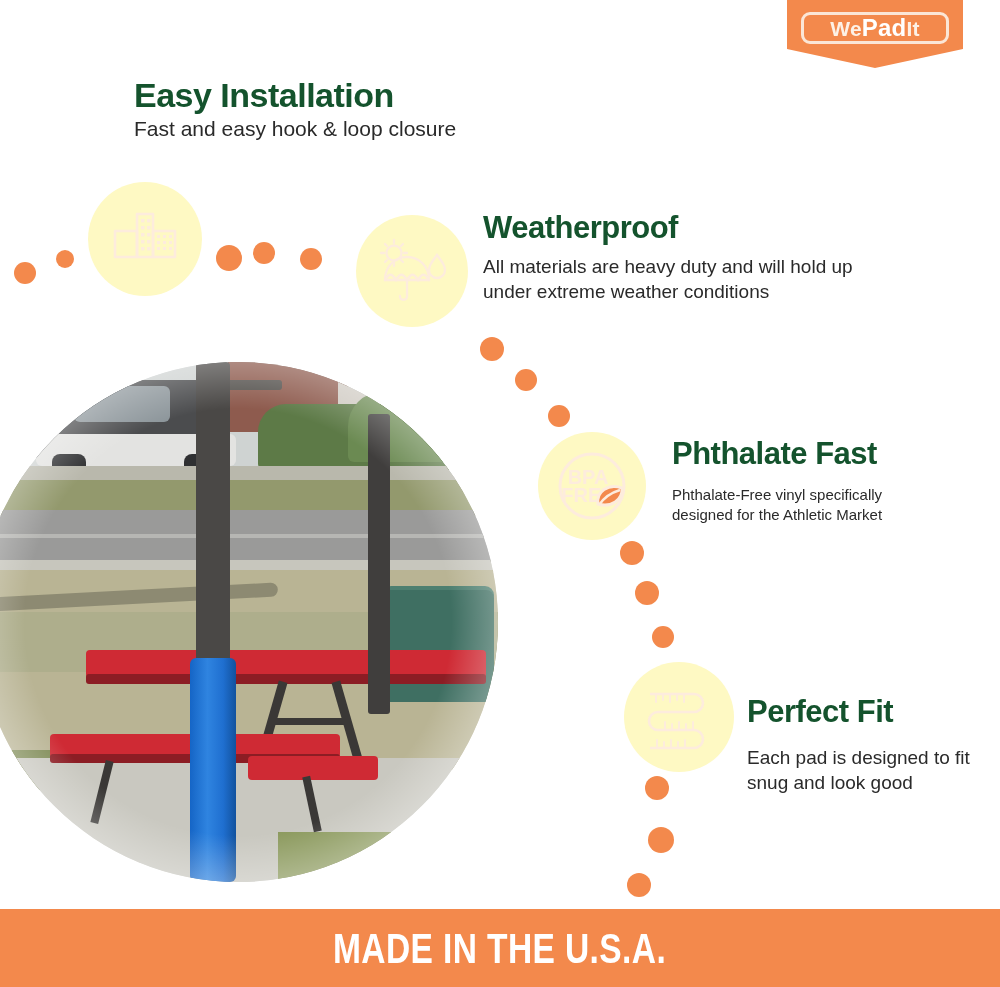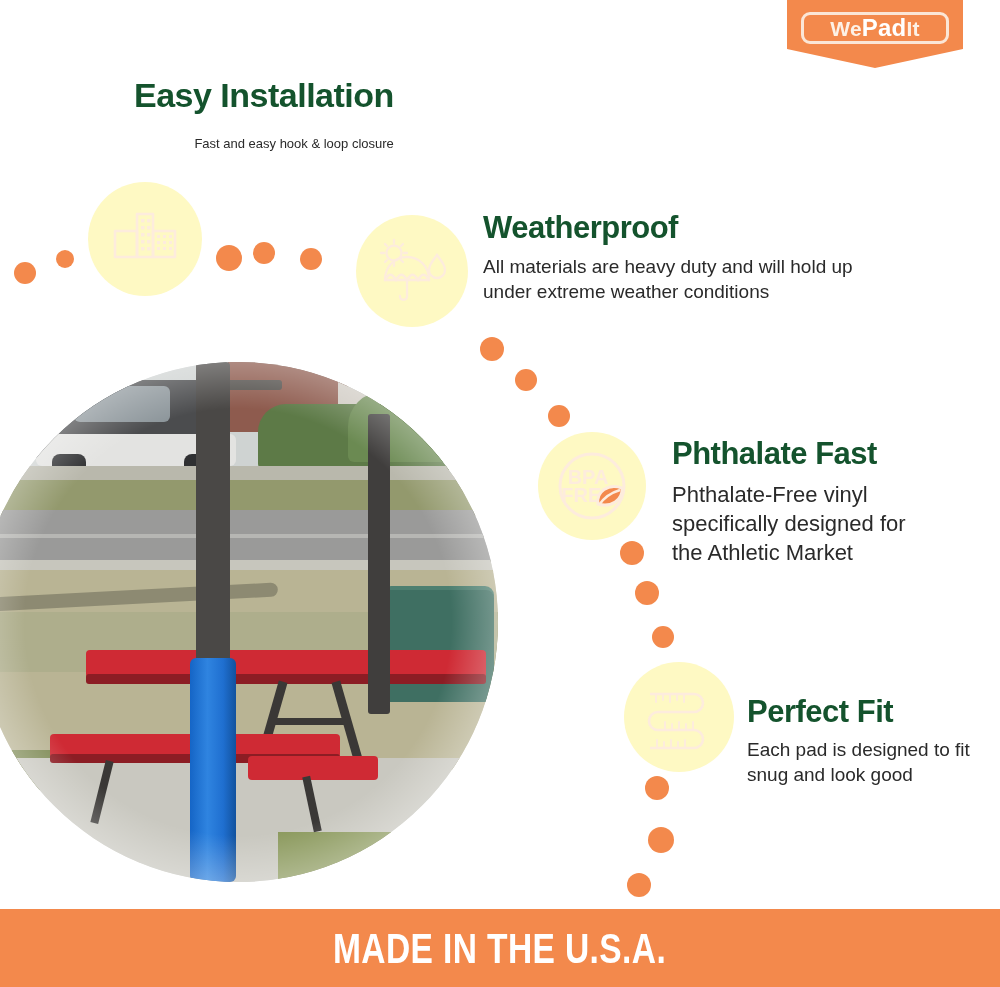--- a/index.html
+++ b/index.html
@@ -34,33 +34,33 @@
   
   .blk{position:absolute;}
   .h-title{
     font-weight:800;color:#14532d;letter-spacing:-.5px;line-height:1.05;
     white-space:nowrap;
   }
   .h-sub{color:#2a2a2a;line-height:1.34;font-weight:400;}
 
   #blk-install{left:134px;top:78px;}
   #blk-install .h-title{font-size:34px;}
-  #blk-install .h-sub{font-size:13px;margin-top:21px;text-align:right;}
+  #blk-install .h-sub{font-size:21px;margin-top:1px;text-align:right;}
 
   #blk-weather{left:483px;top:212px;}
   #blk-weather .h-title{font-size:31px;}
   #blk-weather .h-sub{font-size:19px;margin-top:9px;}
 
   #blk-phthalate{left:672px;top:438px;}
   #blk-phthalate .h-title{font-size:31px;}
-  #blk-phthalate .h-sub{font-size:22px;margin-top:9px;}
+  #blk-phthalate .h-sub{font-size:15px;margin-top:14px;}
 
   #blk-fit{left:747px;top:668px;}
   #blk-fit .h-title{font-size:31px;margin-top:28px;}
-  #blk-fit .h-sub{font-size:19px;margin-top:8px;}
+  #blk-fit .h-sub{font-size:19px;margin-top:16px;}
 
   
   .dot{position:absolute;background:#F3894C;border-radius:50%;}
 
   
   .bubble{
     position:absolute;background:#fef9c3;border-radius:50%;
     display:flex;align-items:center;justify-content:center;
   }
   .bubble svg{display:block;}

